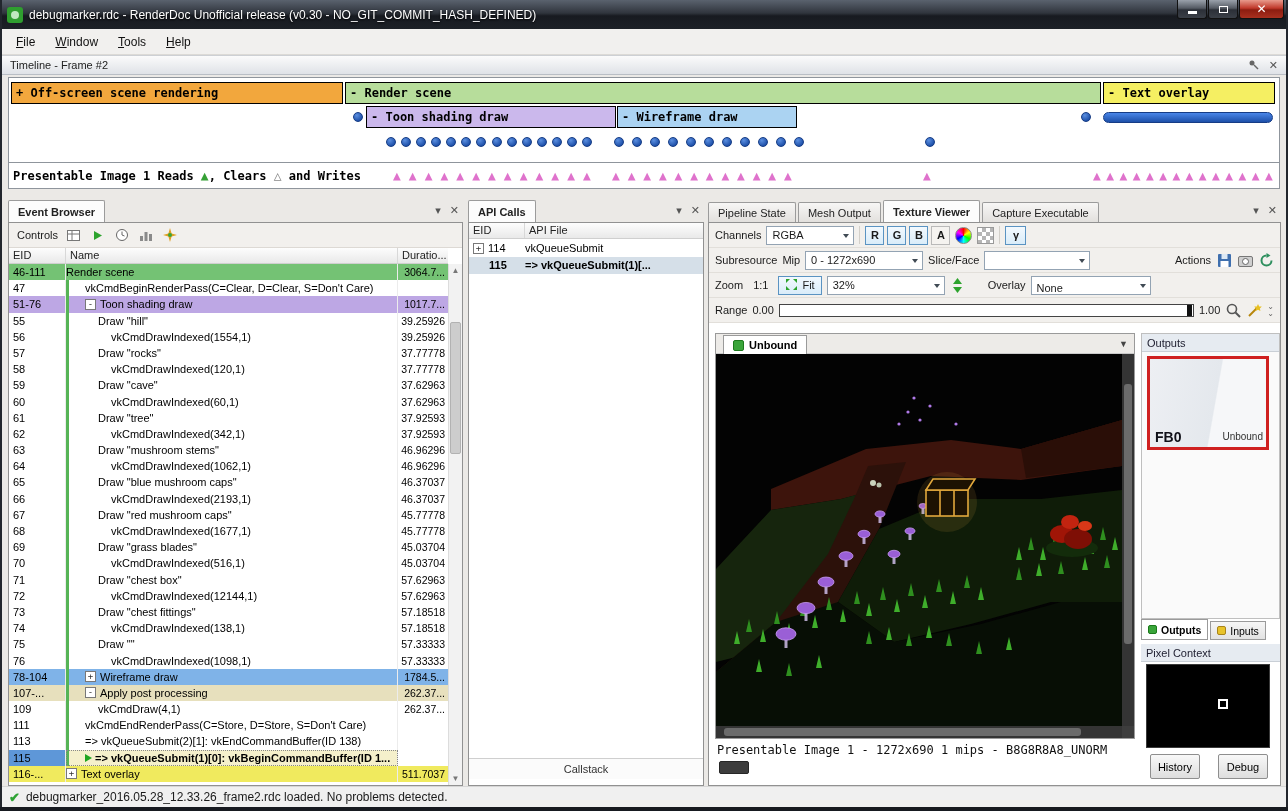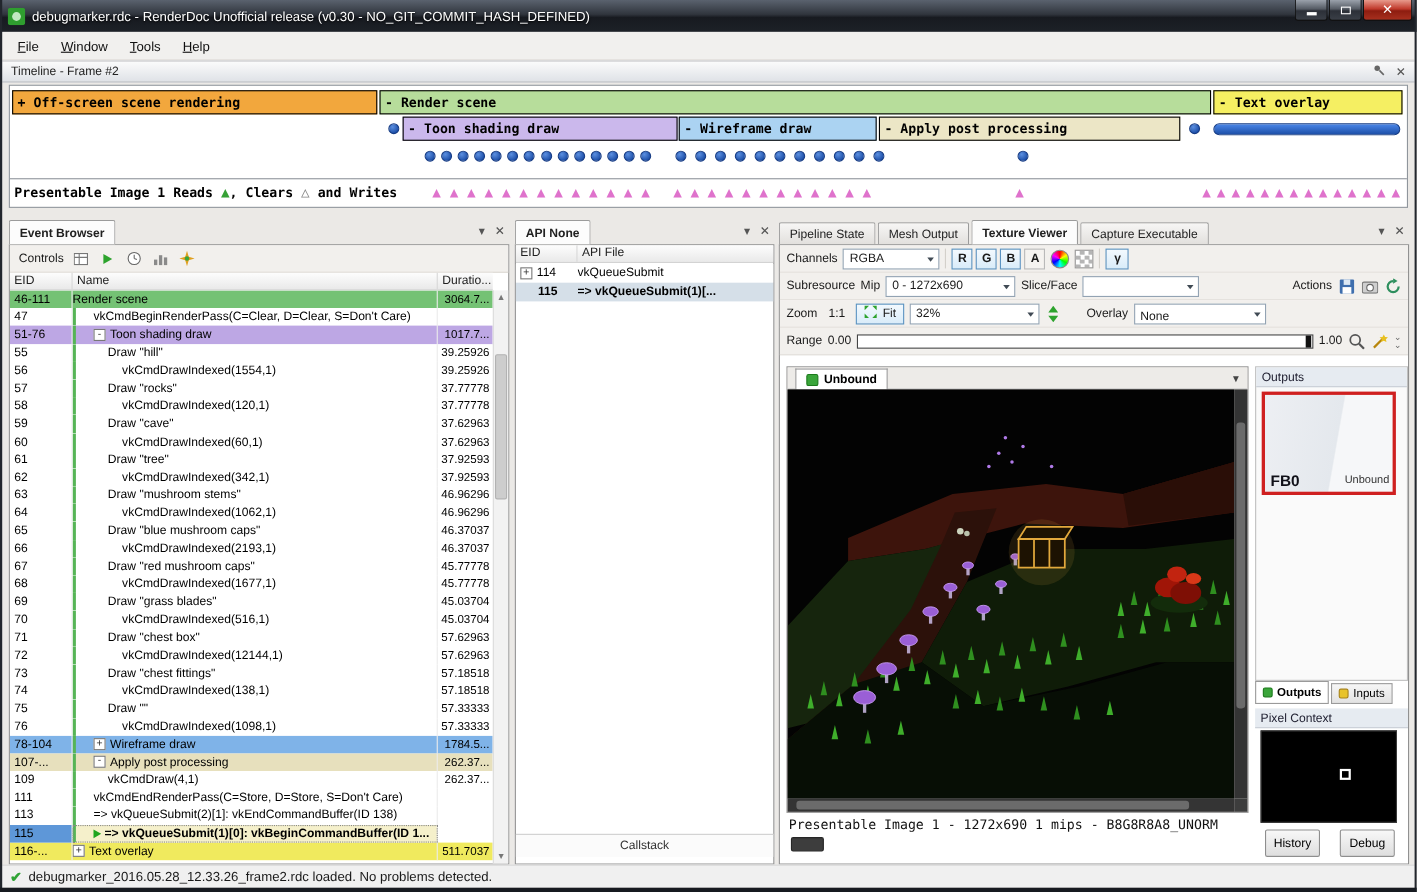--- a/index.html
+++ b/index.html
@@ -206,21 +206,20 @@
 
 <div class="tlbox">
   <div class="tl-row tl-row1">
       <div class="tl-block" style="left: 2px; width: 332px; background: rgb(242, 167, 61);">+ Off-screen scene rendering</div>
       <div class="tl-block" style="left: 336px; width: 756px; background: rgb(183, 221, 155);">- Render scene</div>
       <div class="tl-block" style="left: 1094px; width: 172px; background: rgb(245, 239, 98);">- Text overlay</div>
     </div>
   <div class="tl-row tl-row2">
       <div class="tl-block" style="left: 357px; width: 250px; background: rgb(203, 184, 236);">- Toon shading draw</div>
       <div class="tl-block" style="left: 608px; width: 180px; background: rgb(171, 211, 242);">- Wireframe draw</div>
-      <div class="tl-block" style="left: 790px; width: 274px; background: rgb(236, 230, 198);">- Apply post processing</div>
       <div class="tl-dot" style="left: 344px;"></div>
       <div class="tl-dot" style="left: 1072px;"></div>
       <div class="tl-pill" style="left: 1094px; width: 170px;"></div>
     </div>
   <div class="tl-dots">
       <div class="tl-dot" style="left: 377px; top: 3px;"></div>
       <div class="tl-dot" style="left: 392.077px; top: 3px;"></div>
       <div class="tl-dot" style="left: 407.154px; top: 3px;"></div>
       <div class="tl-dot" style="left: 422.231px; top: 3px;"></div>
       <div class="tl-dot" style="left: 437.308px; top: 3px;"></div>
@@ -598,21 +597,21 @@
     </div>
   <div class="vscroll">
     <div class="sarr">▲</div>
     <div class="sthumb"></div>
     <div class="sarr bot">▼</div>
   </div>
 </div>
 
 <div class="tabstrip" style="left:468px;width:236px;">
   <div class="tab active">
-      <span>API None</span>
+      <span>API Calls</span>
     </div>
   <div class="strip-right">
     <span>▾</span>
     <span>✕</span>
   </div>
 </div>
 <div class="pbody" style="left:468px;width:236px;">
   <div class="thead" style="right:0;top:0;">
     <div style="width:56px;">EID</div>
     <div style="flex:1;border-right:none;">API File</div>

